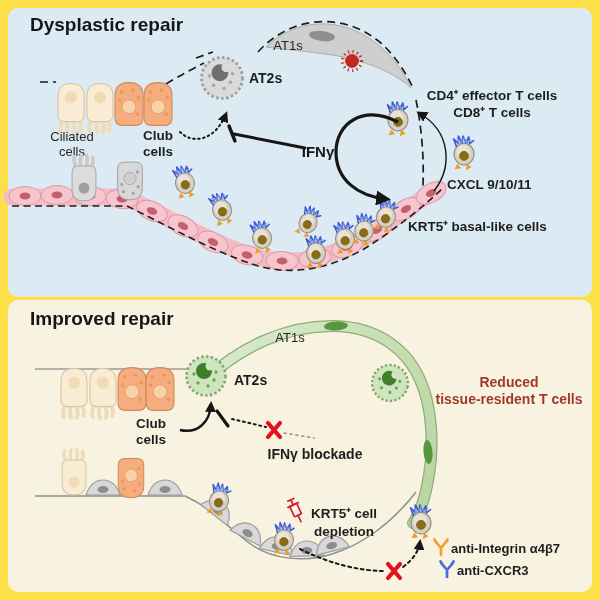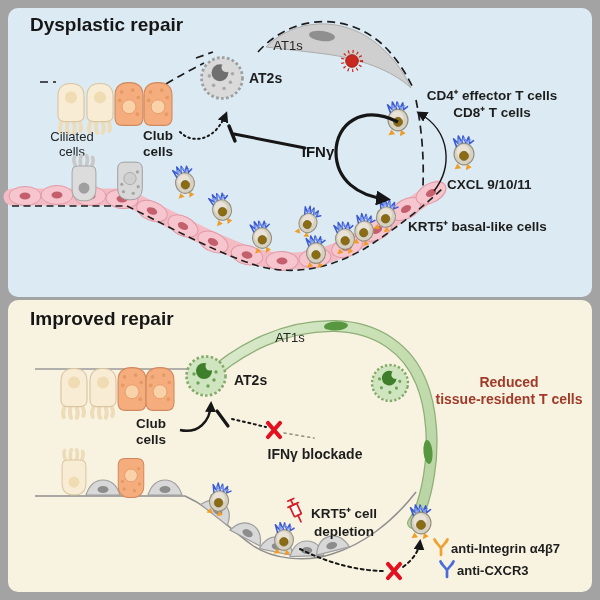--- a/index.html
+++ b/index.html
@@ -1,16 +1,16 @@
 <!DOCTYPE html>
 <html><head>
 <meta charset="utf-8">
 <style>
   html,body{margin:0;padding:0;background:#ffffff;}
-  .canvas{position:relative;width:600px;height:600px;background:#a3a3a3;overflow:hidden;
+  .canvas{position:relative;width:600px;height:600px;background:#fde047;overflow:hidden;
           font-family:"Liberation Sans", sans-serif;}
   svg text{font-family:"Liberation Sans", sans-serif;}
   .title{font-size:19px;font-weight:bold;fill:#161616;}
   .lbl{font-size:13px;fill:#242424;}
   .lblB{font-size:13.5px;font-weight:bold;fill:#1d1d1d;}
   .lblB14{font-size:14px;font-weight:bold;fill:#1d1d1d;}
   .red{font-weight:bold;font-size:14px;}
 </style>
 </head>
 <body>

